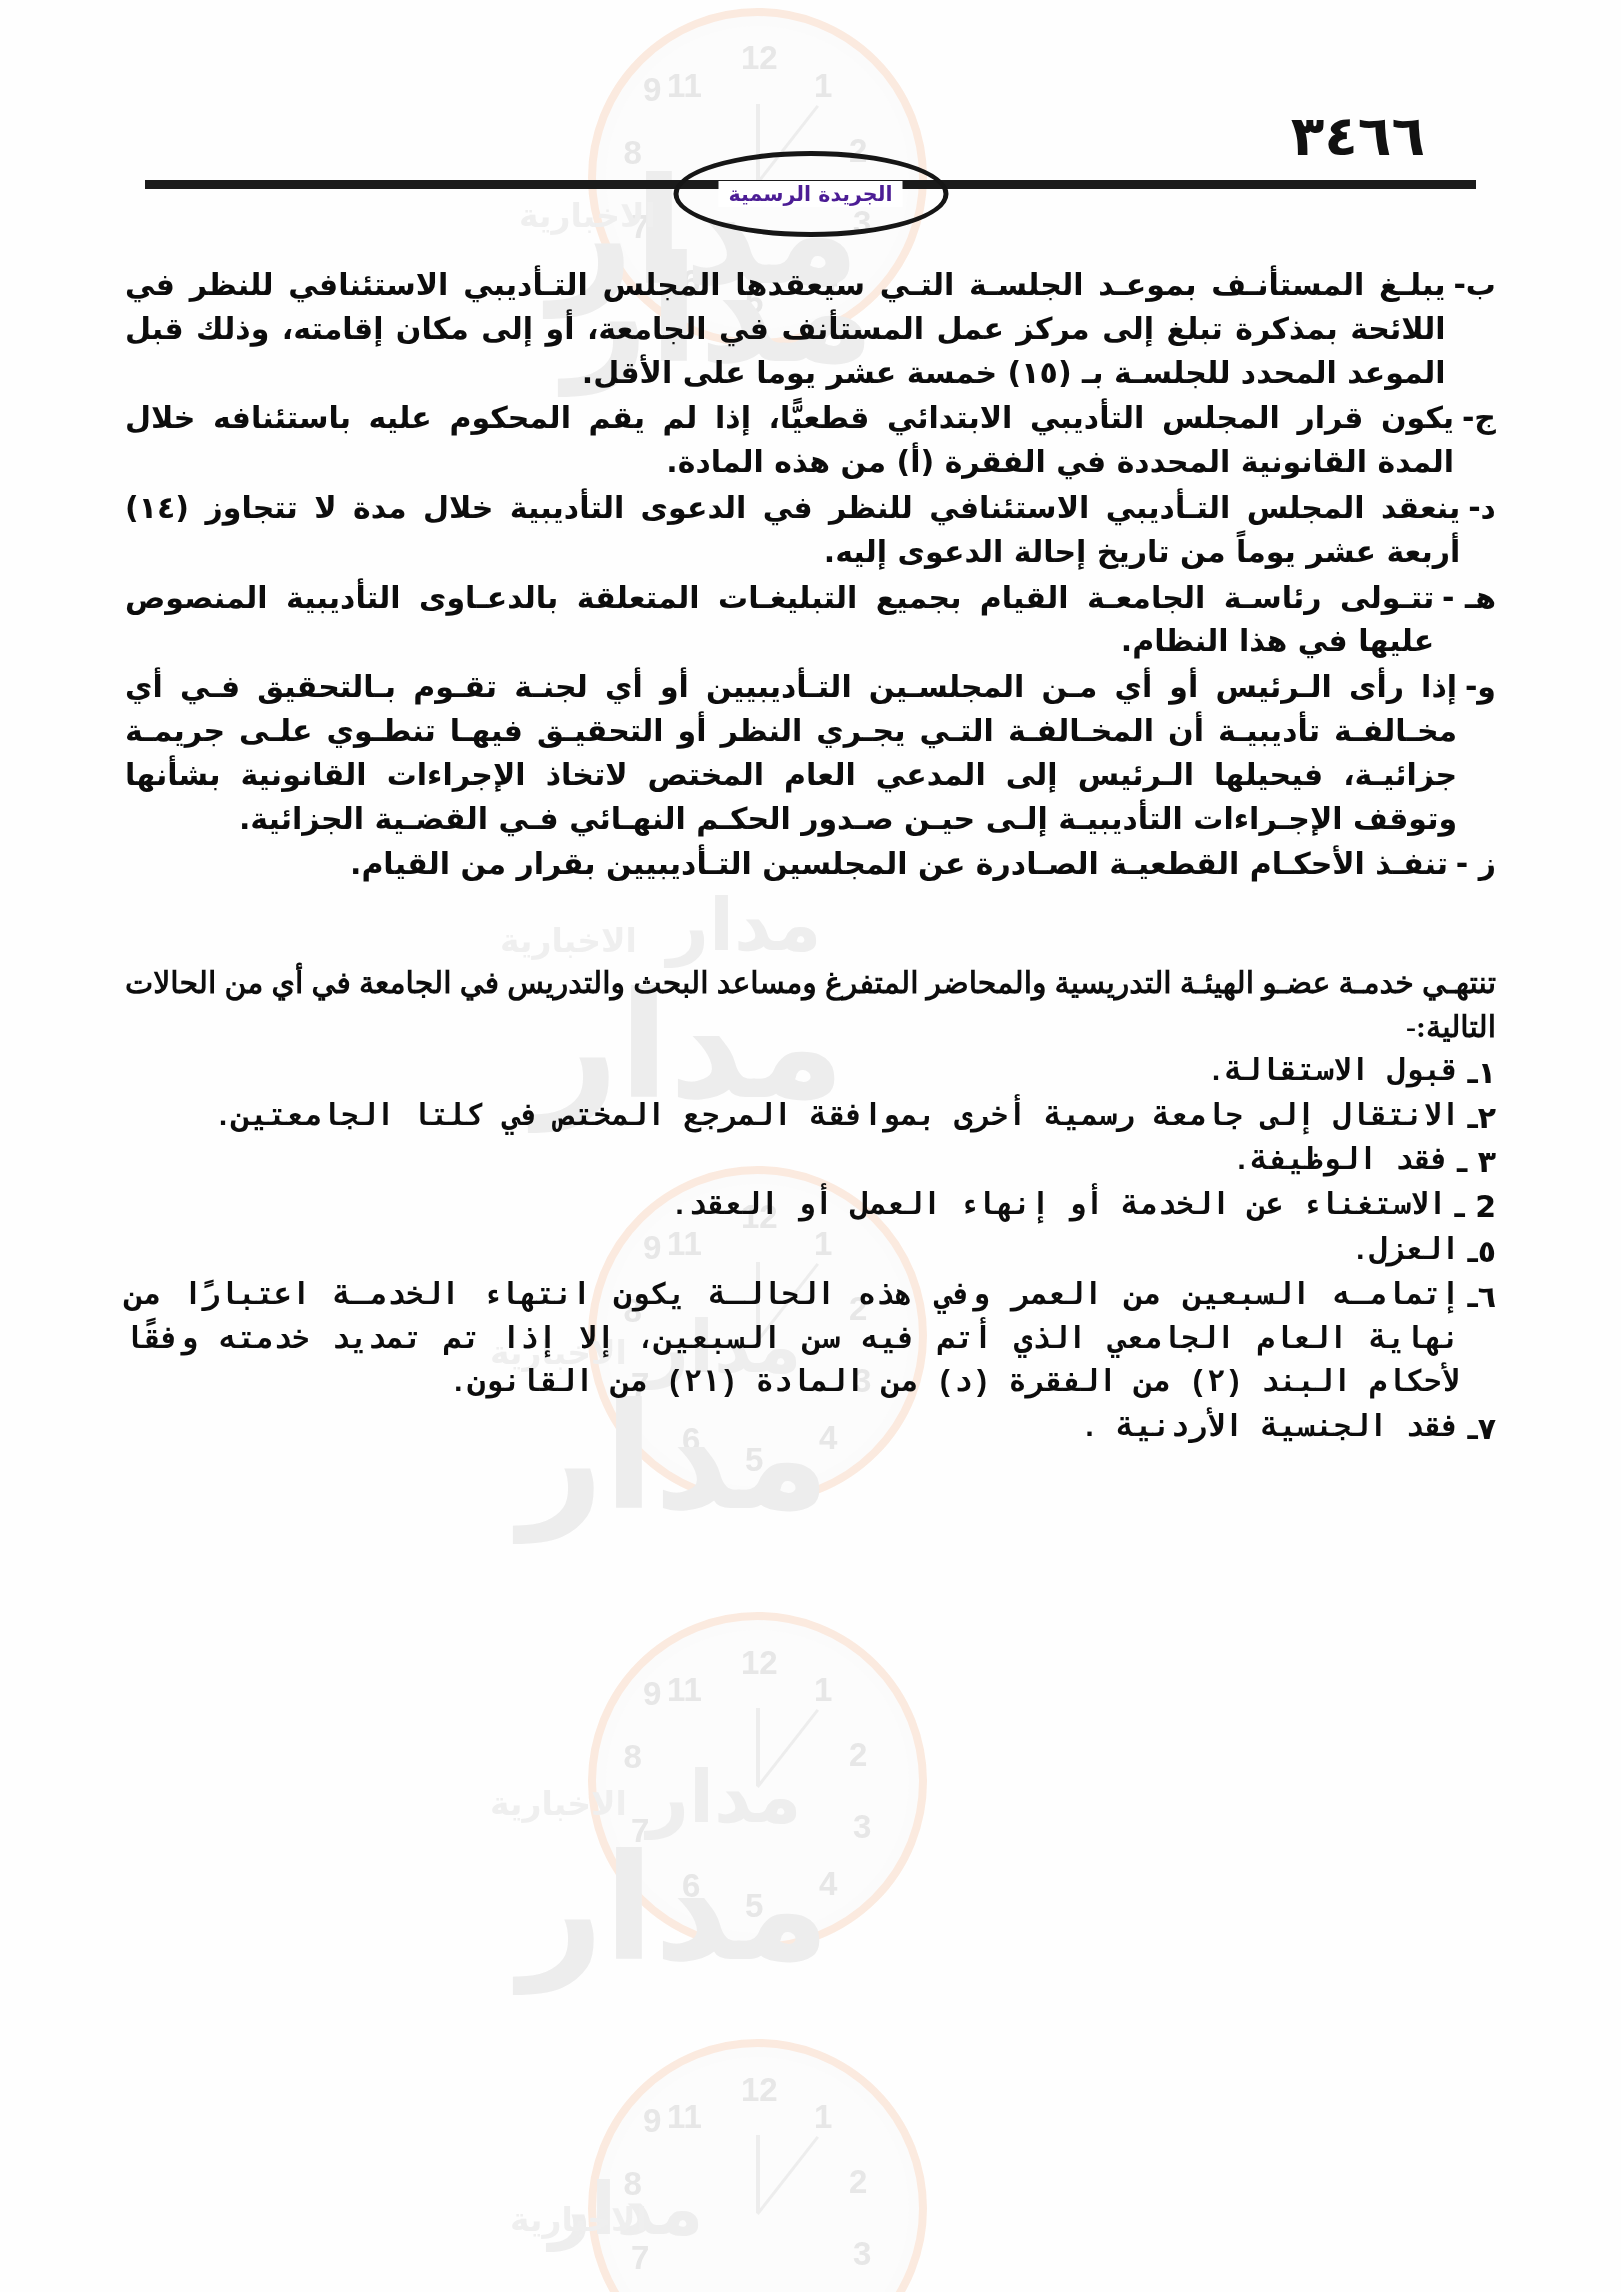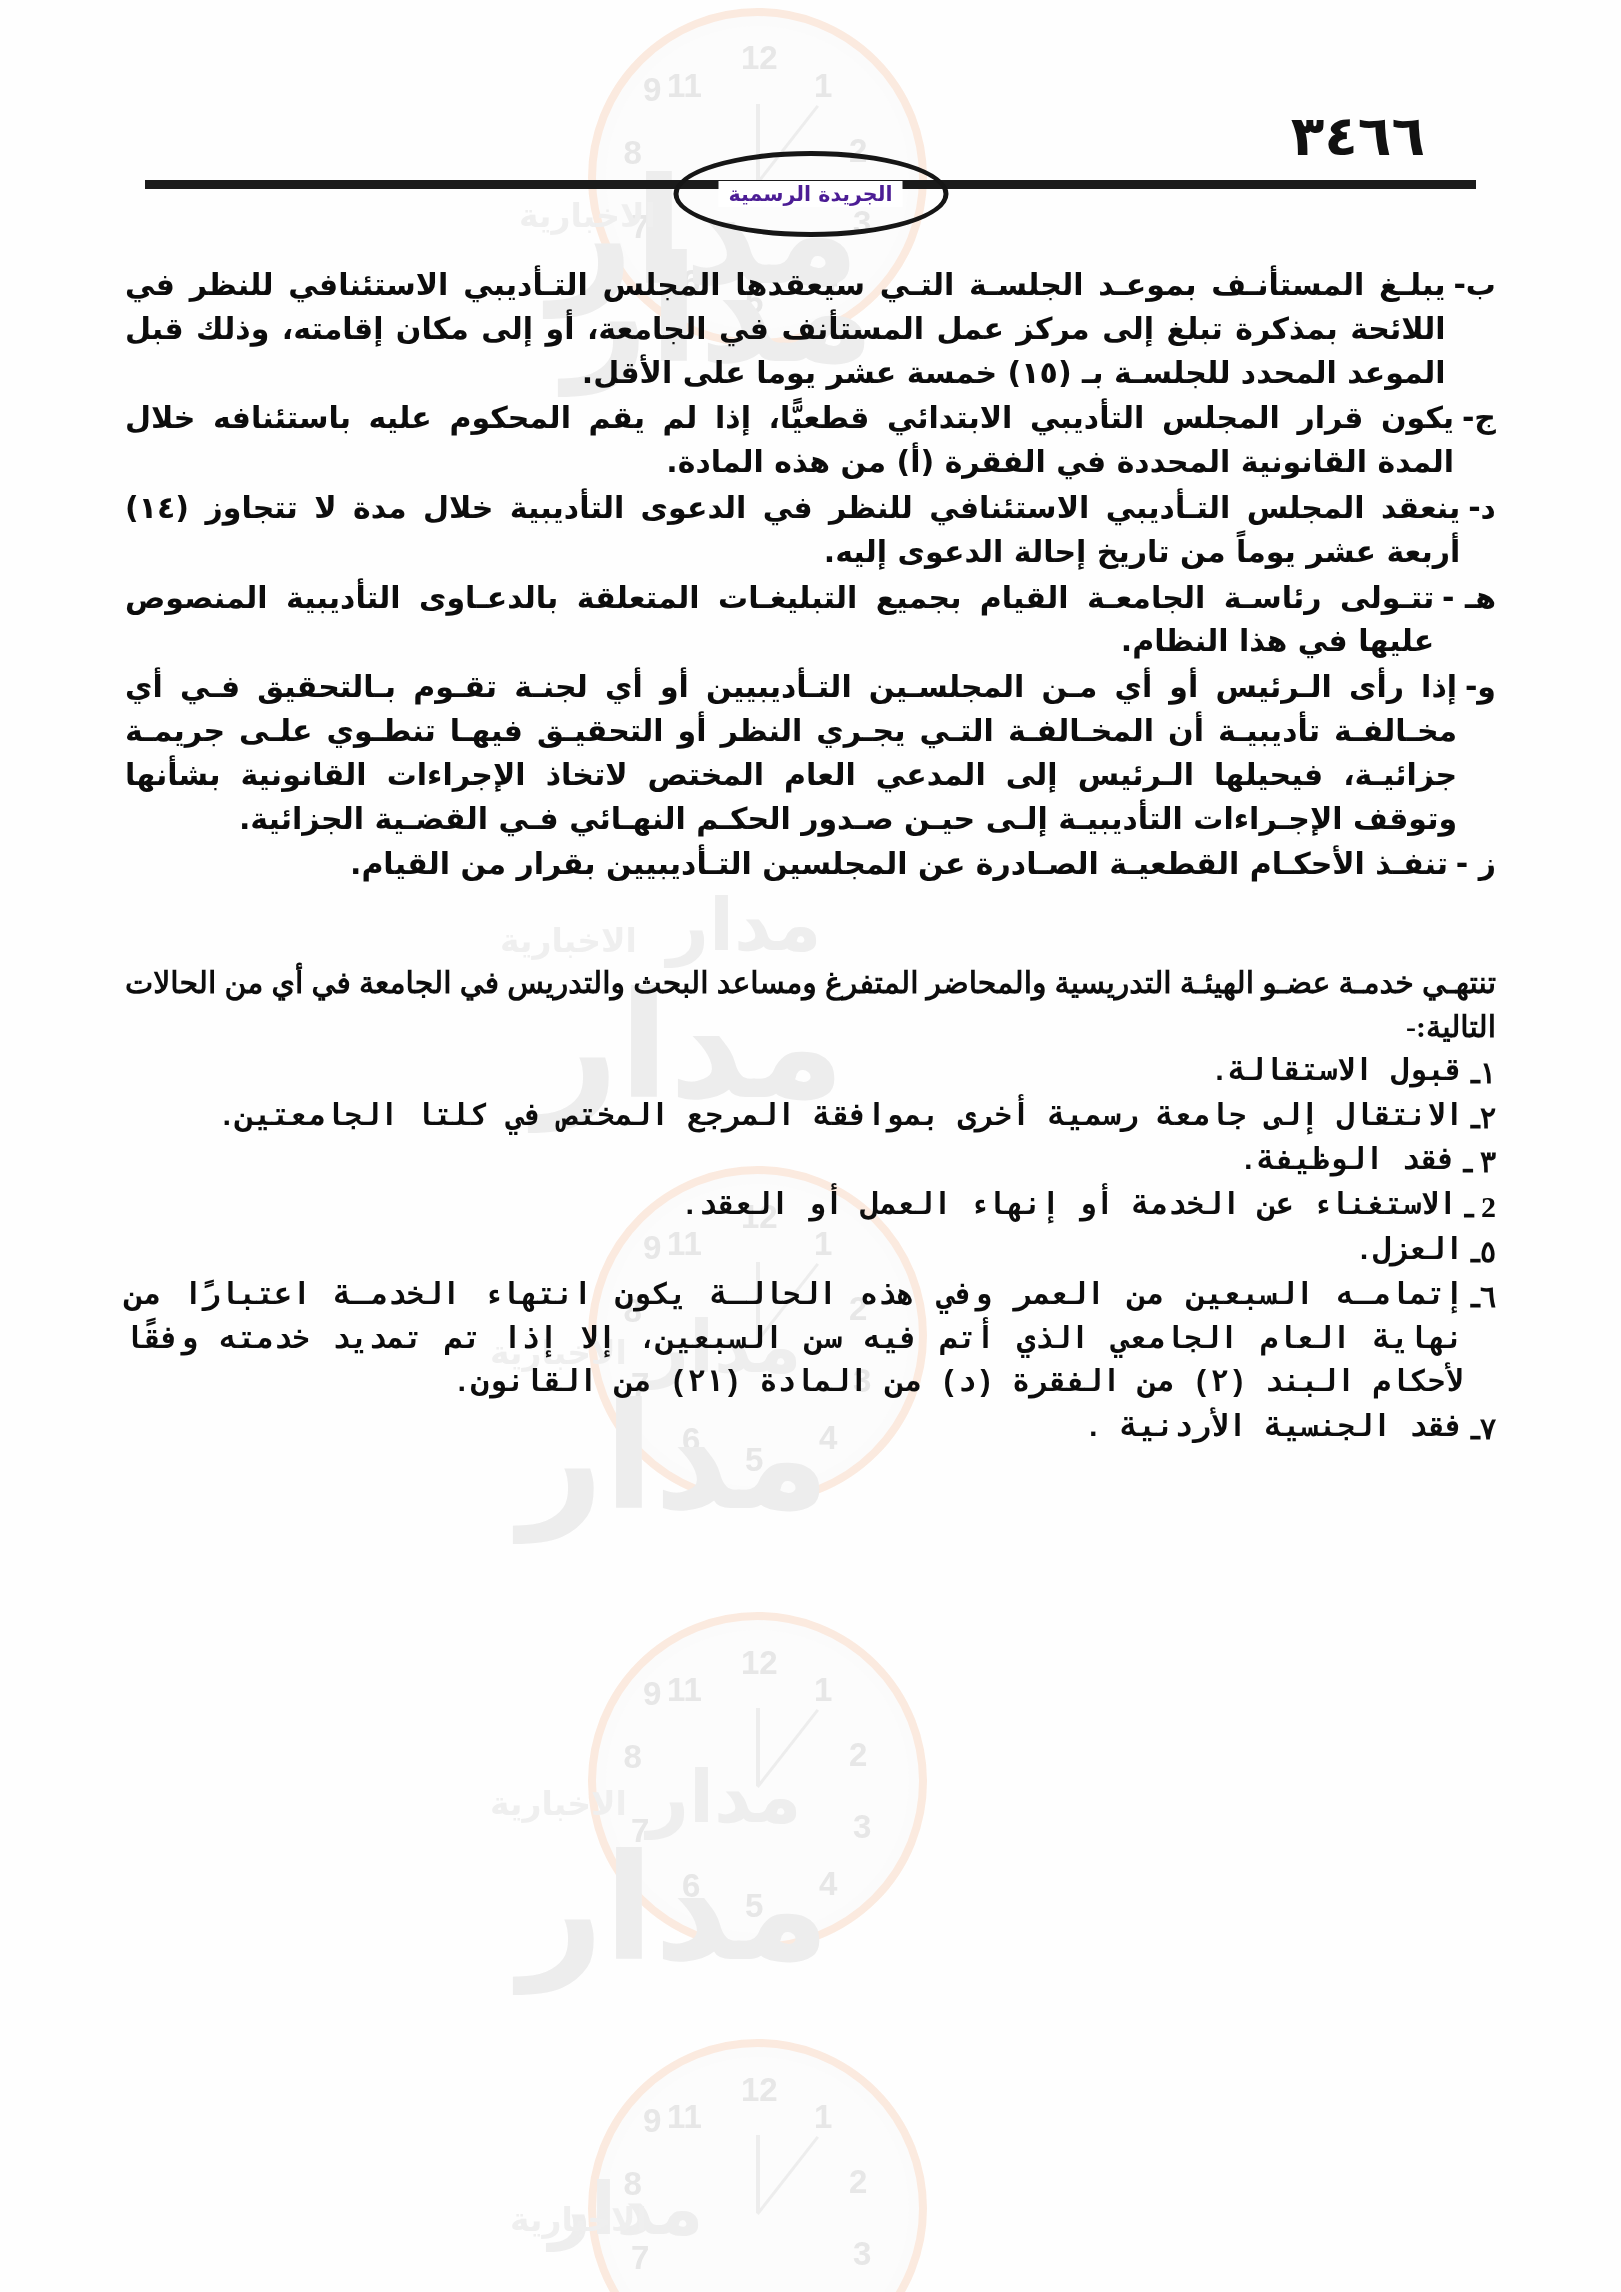--- a/index.html
+++ b/index.html
@@ -178,21 +178,20 @@
     font-size: 30px;
     line-height: 1.46;
     font-weight: bold;
     color: #0d0d0d;
     margin-bottom: 1px;
   }
   .numitem .marker {
     flex: 0 0 auto;
     white-space: pre;
     padding-left: 7.8px;
-    font-family: Liberation Serif, serif;
   }
   .numitem .text {
     flex: 1 1 auto;
     text-align: justify;
     text-align-last: right;
     font-family: Liberation Mono, monospace;
   }
 </style>
 </head>
 <body>

